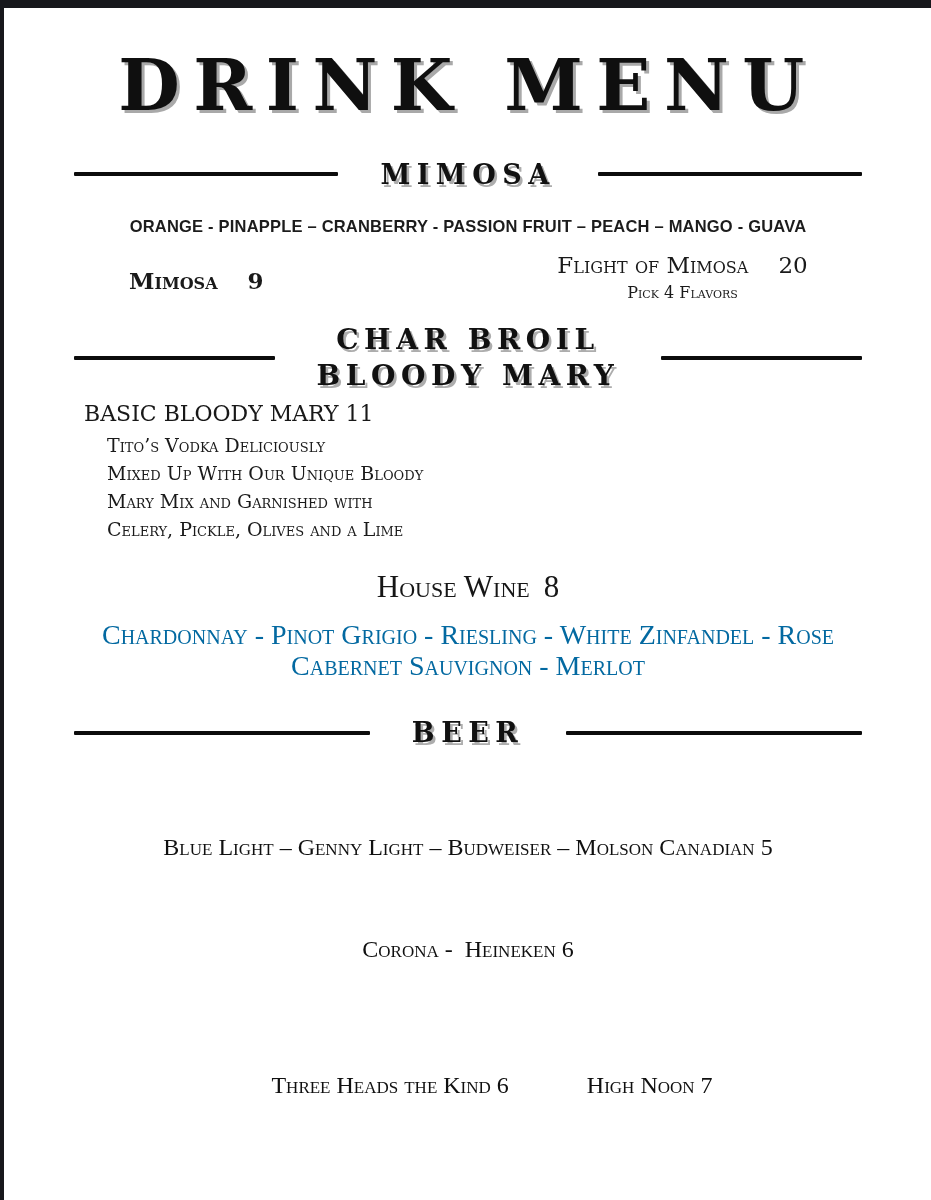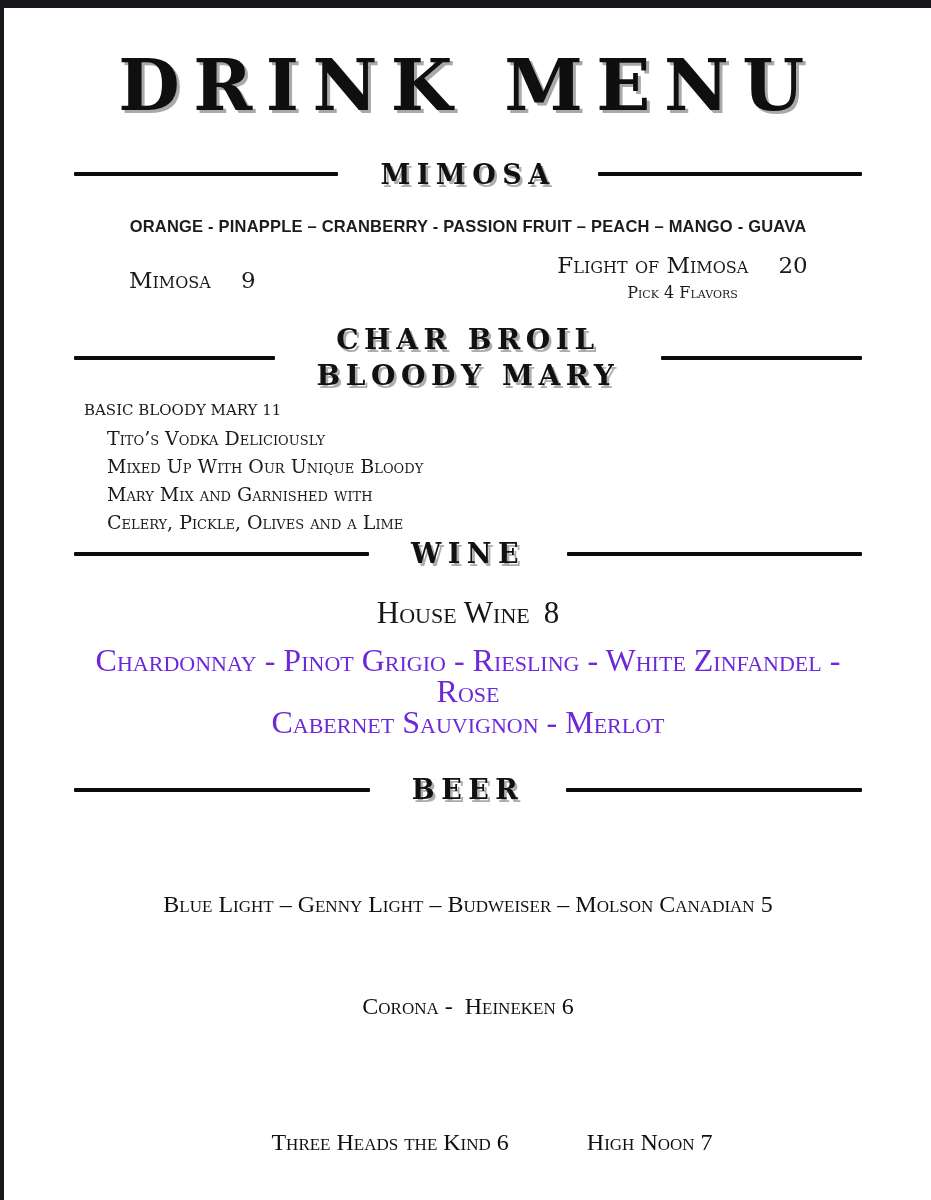--- a/index.html
+++ b/index.html
@@ -37,37 +37,37 @@
   }
   .sec-title-stack { text-align:center; font-size:28px; line-height:1.3; letter-spacing:0.2em; }
 
   .mimosa-head { margin-top:36px; }
   .flavors {
     margin-top:27px; text-align:center;
     font-family:"Liberation Sans", sans-serif;
     font-weight:bold; font-size:16.5px; letter-spacing:0.2px; color:#1c1c1c;
   }
   .mimosa-row { display:grid; grid-template-columns:1fr 1fr; margin-top:16px; }
-  .mimosa-left { padding-left:55px; font-size:23px; font-variant:small-caps; margin-top:15px; }
+  .mimosa-left { padding-left:55px; font-size:23px; font-variant:small-caps; margin-top:15px;font-weight:bold; }
   .price-gap { margin-left:30px; }
   .mimosa-right { text-align:center; padding-left:35px; font-variant:small-caps; }
   .mimosa-right .line1 { font-size:23px; }
   .mimosa-right .note { font-size:16px; margin-top:5px; }
 
   .bm-head { margin-top:20px; }
   .bm-grid { display:grid; grid-template-columns:1fr 1.05fr; margin-top:7px; }
-  .item-title { font-size:15px; color:#181818; }
+  .item-title { font-size:22px; color:#181818; }
   .bm-left { padding-left:10px; }
   .bm-left .desc { margin-top:5px; padding-left:23px; font-size:19px; line-height:28px; font-variant:small-caps; }
   .bm-right { text-align:center; padding-left:55px; }
   .bm-right .desc { margin-top:5px; font-size:18px; line-height:27px; font-variant:small-caps; }
 
   .wine-head { margin-top:2px; }
   .house { margin-top:26px; text-align:center; font-family:"Liberation Serif", serif; font-size:31px; font-variant:small-caps; color:#161616; }
-  .wine-list { margin-top:14px; text-align:center; font-family:"Liberation Serif", serif; font-size:32px; line-height:31px; font-variant:small-caps; color:#6d28d9; }
+  .wine-list { margin-top:14px; text-align:center; font-family:"Liberation Serif", serif; font-size:28px; line-height:31px; font-variant:small-caps; color:#0369a1; }
 
   .beer-head { margin-top:36px; }
   .beer-lines { margin-top:14px; text-align:center; font-family:"Liberation Serif", serif; font-size:24px; line-height:34px; font-variant:small-caps; color:#101010; white-space:pre-wrap; }
   .beer-pair span + span { margin-left:78px; }
 </style>
 </head>
 <body>
 
 <div class="topbar"></div>
 <div class="leftbar"></div>
@@ -110,25 +110,20 @@
         <div class="item-title">BASIC BLOODY MARY 11</div>
         <div class="desc">
           <div>Tito’s Vodka Deliciously</div>
           <div>Mixed Up With Our Unique Bloody</div>
           <div>Mary Mix and Garnished with</div>
           <div>Celery, Pickle, Olives and a Lime</div>
         </div>
       </div>
     </div>
 
-    <div class="sec-head wine-head">
-      <span class="rule"></span>
-      <span class="sec-title">WINE</span>
-      <span class="rule"></span>
-    </div>
     <div class="house">
       <span>House Wine</span><span class="price-gap" style="margin-left:14px;">8</span>
     </div>
     <div class="wine-list">
       <div>Chardonnay - Pinot Grigio - Riesling - White Zinfandel - Rose</div>
       <div>Cabernet Sauvignon - Merlot</div>
     </div>
 
     <div class="sec-head beer-head">
       <span class="rule"></span>

